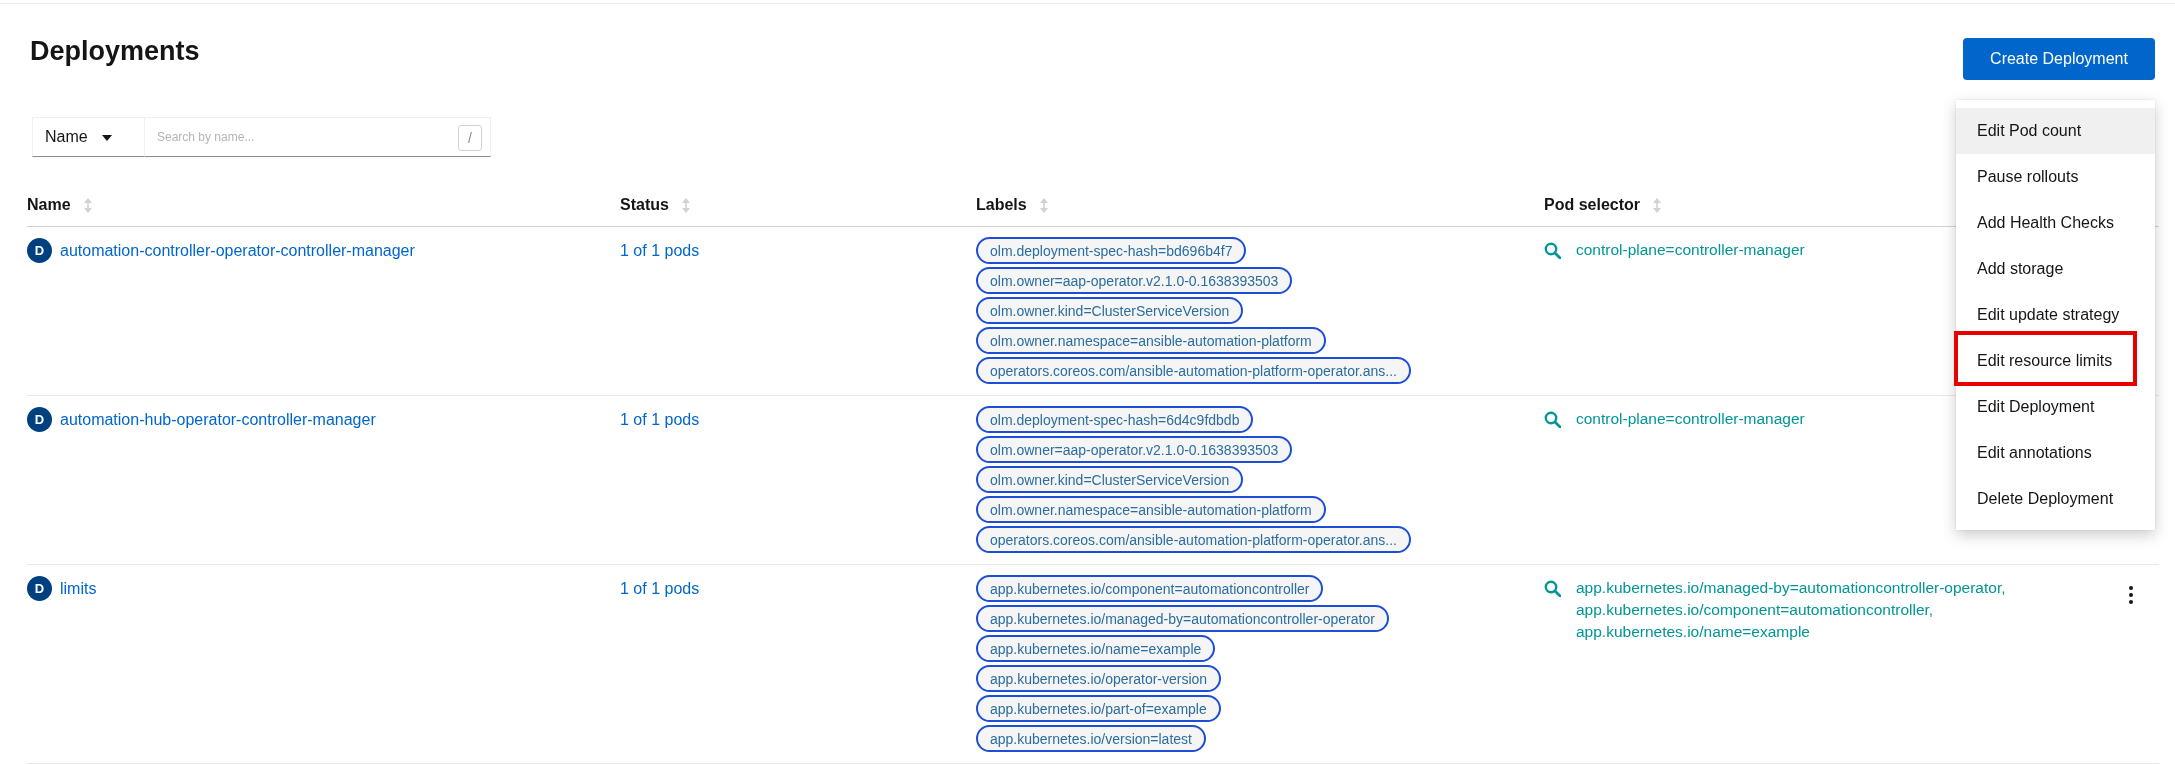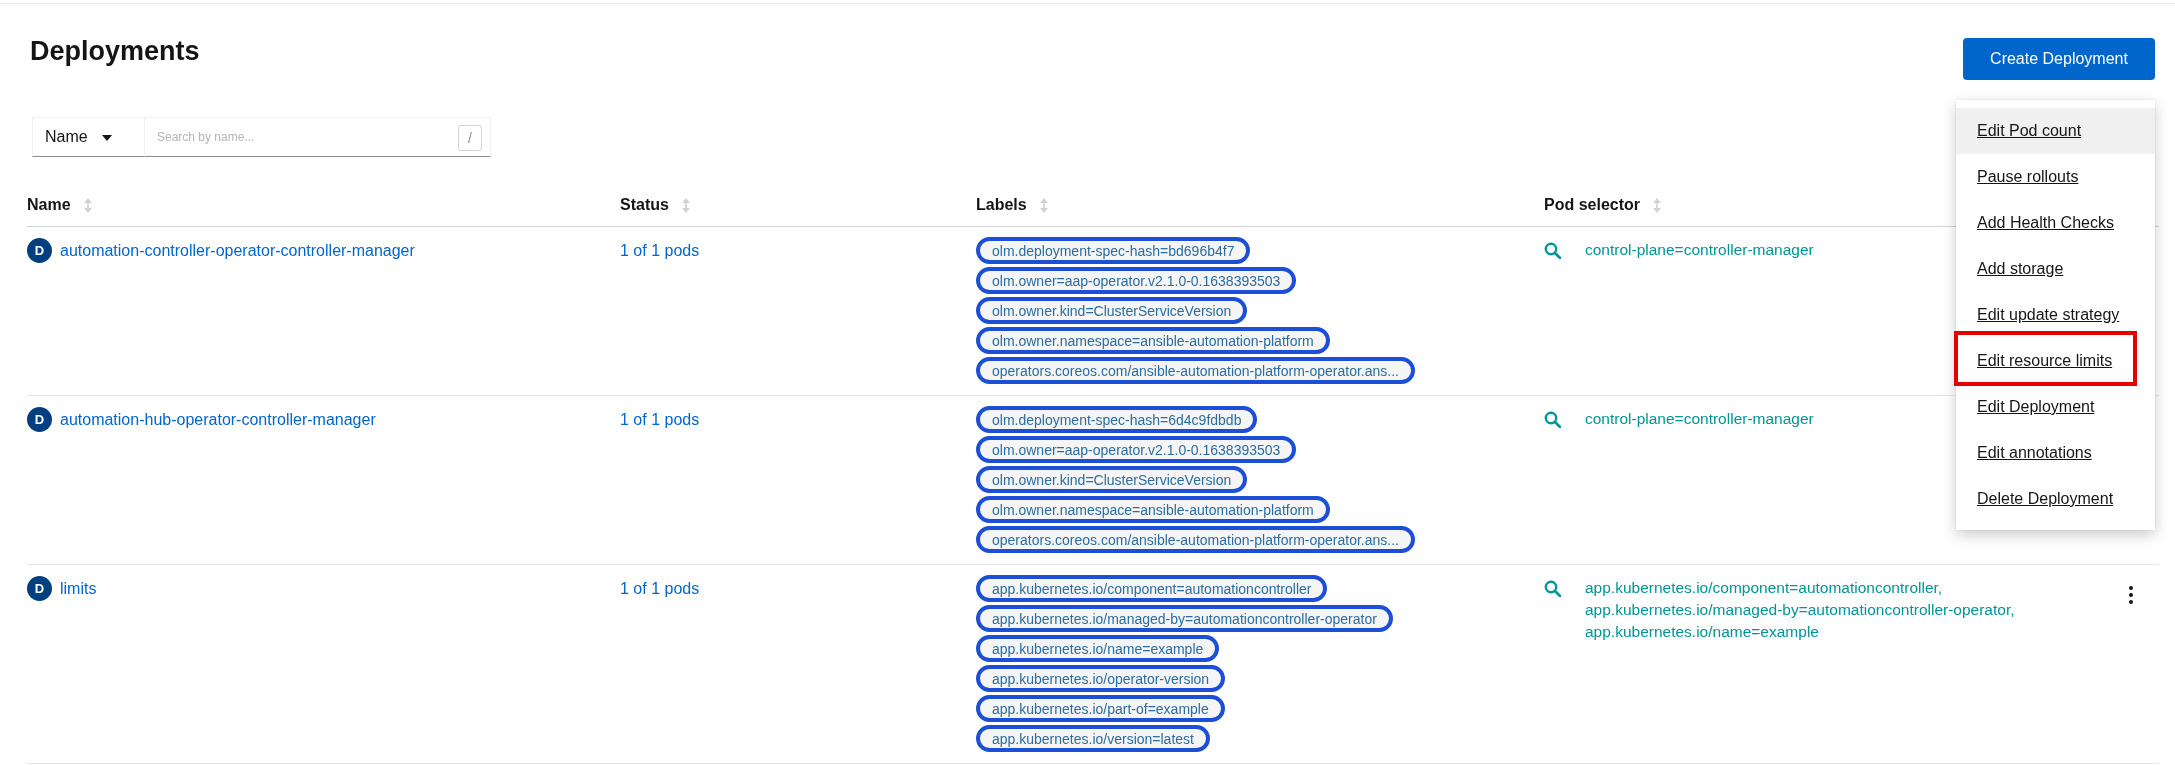--- a/index.html
+++ b/index.html
@@ -39,31 +39,31 @@
   .thead { padding:14px 0 12px 0; border-bottom:1px solid #d2d2d2; }
   .th { font-size:16px; font-weight:700; display:flex; align-items:center; gap:12px; }
   .sort-icon { flex:0 0 auto; }
   .row { border-bottom:1px solid #e7e7e7; padding:10px 0 8px 0; }
   .name-cell { display:flex; align-items:center; gap:8px; height:27px; }
   .badge { width:25px; height:25px; border-radius:50%; background:#004080; color:#fff;
     font-size:13px; font-weight:700; display:flex; align-items:center; justify-content:center; flex:0 0 auto; }
   a.res-link, a.status-link { color:#0066cc; text-decoration:none; font-size:16px; cursor:pointer; }
   .status-cell { height:27px; display:flex; align-items:center; }
   .labels-cell { display:flex; flex-direction:column; align-items:flex-start; }
-  .label-pill { height:27px; margin-bottom:3px; background:#f5f5f5; border:4px solid #1d4ed8;
+  .label-pill { height:27px; margin-bottom:3px; background:#f5f5f5; border:2px solid #1d4ed8;
     border-radius:30px; padding:0 12px; display:flex; align-items:center;
     font-size:14px; color:#2b6da0; white-space:nowrap; cursor:pointer; }
-  .podsel-cell { display:flex; gap:24px; align-items:flex-start; padding-top:2px; }
+  .podsel-cell { display:flex; gap:15px; align-items:flex-start; padding-top:2px; }
   .podsel-lines { display:flex; flex-direction:column; }
   .podsel-lines a { color:#009596; text-decoration:none; font-size:15.5px; line-height:22px; cursor:pointer; }
   .search-glyph { margin-top:3px; flex:0 0 auto; }
 
   
   .action-menu { position:absolute; top:100px; left:1956px; width:199px; background:#fff;
-    padding:8px 0; box-shadow:0 5px 14px rgba(3,3,3,0.20), 0 0 2px rgba(3,3,3,0.10); z-index:5;text-decoration:underline; }
+    padding:8px 0; box-shadow:0 5px 14px rgba(3,3,3,0.20), 0 0 2px rgba(3,3,3,0.10); z-index:5; }
   .menu-item { height:46px; display:flex; align-items:center; padding:0 21px;
     font-size:16px; color:#151515; cursor:pointer; white-space:nowrap; }
   .menu-item.highlighted { background:#f0f0f0; }
 
   .annotation-box { position:absolute; top:331px; left:1954px; width:183px; height:55px;
     border:4px solid #e60000; z-index:6; pointer-events:none; }
 
   .kebab { position:absolute; top:581px; left:2121px; width:20px; height:28px; z-index:4;
     display:flex; flex-direction:column; align-items:center; justify-content:center; gap:3px; cursor:pointer; }
   .kebab i { width:4px; height:4px; border-radius:50%; background:#151515; display:block; }
@@ -192,22 +192,22 @@
       <span class="label-pill">app.kubernetes.io/operator-version</span>
       <span class="label-pill">app.kubernetes.io/part-of=example</span>
       <span class="label-pill">app.kubernetes.io/version=latest</span>
     </div>
     <div class="podsel-cell">
       <svg class="search-glyph" width="17" height="17" viewBox="0 0 17 17">
         <circle cx="7" cy="7" r="5.2" fill="none" stroke="#009596" stroke-width="2.4"></circle>
         <line x1="11" y1="11" x2="16" y2="16" stroke="#009596" stroke-width="2.8" stroke-linecap="round"></line>
       </svg>
       <div class="podsel-lines">
+        <a>app.kubernetes.io/managed-by=automationcontroller-operator,</a>
         <a>app.kubernetes.io/component=automationcontroller,</a>
-        <a>app.kubernetes.io/managed-by=automationcontroller-operator,</a>
         <a>app.kubernetes.io/name=example</a>
       </div>
     </div>
   </div>
 
 </div>
 
 <div class="action-menu">
   <div class="menu-item highlighted">Edit Pod count</div>
   <div class="menu-item">Pause rollouts</div>

